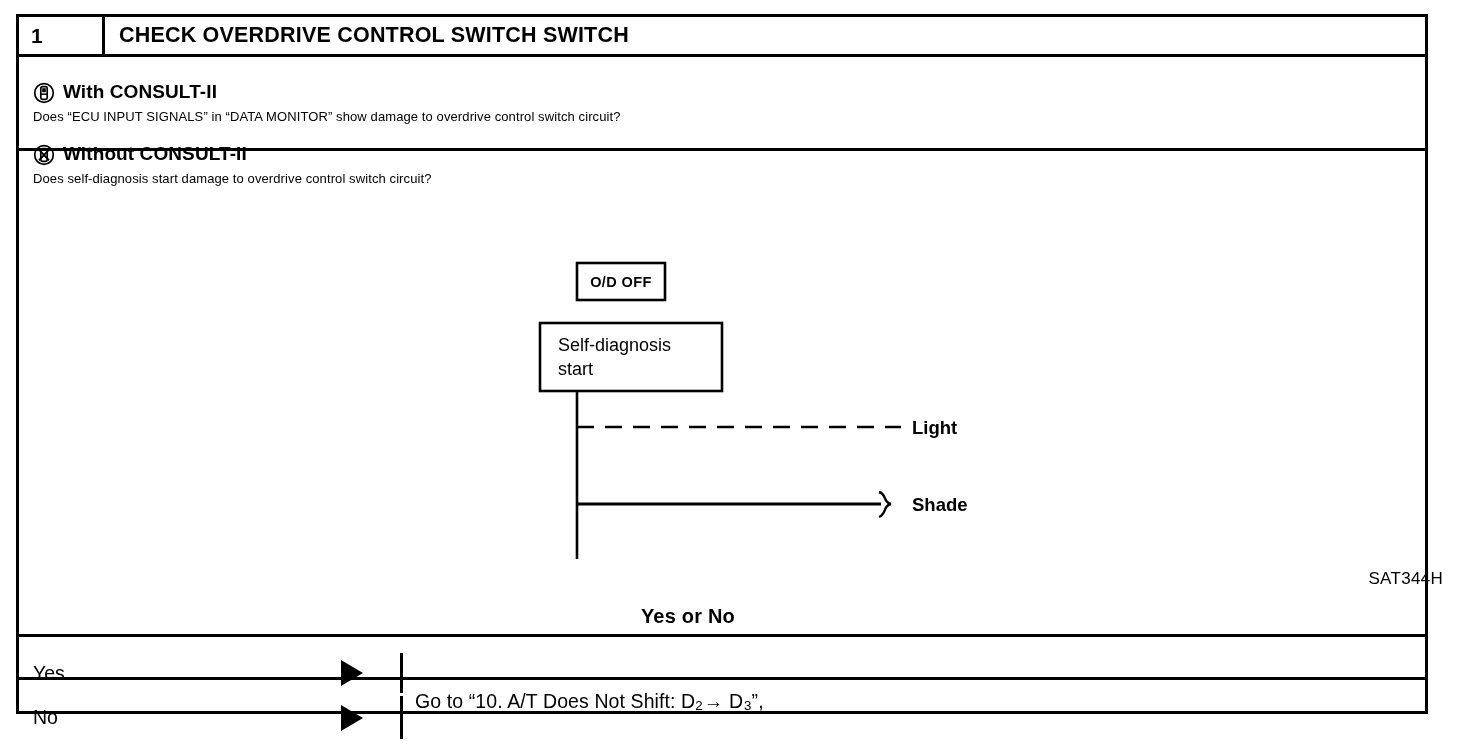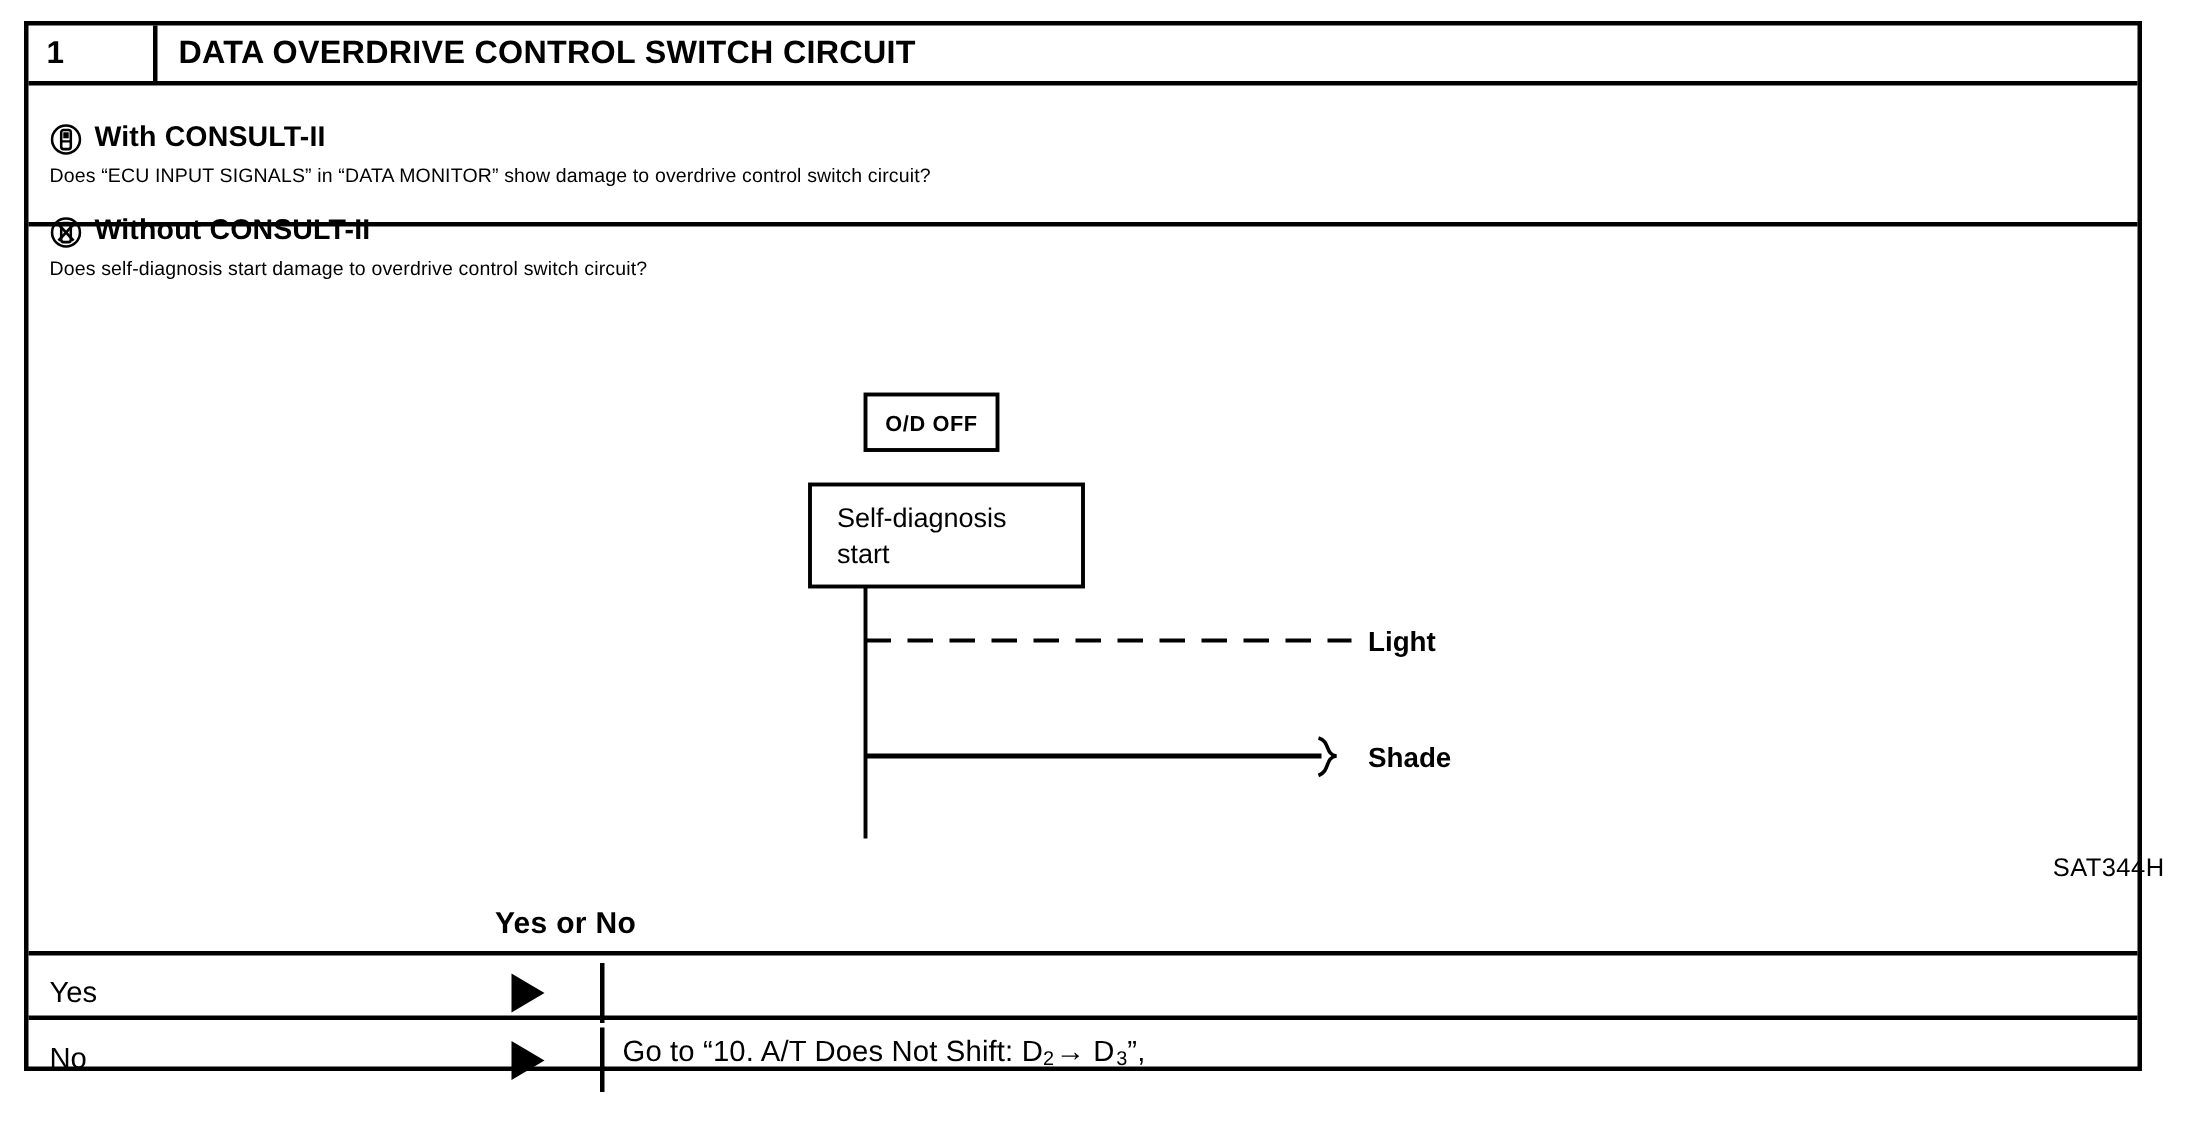--- a/index.html
+++ b/index.html
@@ -140,41 +140,41 @@
   .yes-or-no {
     position: absolute;
     left: 0;
     top: 582px;
     width: 100%;
     height: 38px;
     border-bottom: 3px solid #000;
     box-sizing: border-box;
     display: flex;
     align-items: center;
-    justify-content: center;
+    justify-content: flex-end;
     font-size: 20px;
     font-weight: bold;
     letter-spacing: .2px;
     padding-right: 690px;
   }
 
   
   .result-row {
     position: absolute;
     left: 0;
     width: 100%;
     height: 43px;
     box-sizing: border-box;
   }
   #row-yes { top: 620px; border-bottom: 3px solid #000; }
   #row-no  { top: 663px; }
 
   .result-label {
     position: absolute;
-    left: 0; top: 5px;
+    left: 0; top: 16px;
     width: 384px;
     height: 100%;
     border-right: 3px solid #000;
     box-sizing: border-box;
     display: flex;
     align-items: center;
     padding-left: 14px;
     font-size: 19.5px;
   }
   .result-arrow {
@@ -211,21 +211,21 @@
 
 <div id="sheet">
 
   <div class="diag-table">
 
     <div class="header-row">
       <div class="step-number">
         <span>1</span>
       </div>
       <div class="step-title">
-        <span>DATA OVERDRIVE CONTROL SWITCH CIRCUIT</span>
+        <span>CHECK OVERDRIVE CONTROL SWITCH SWITCH</span>
       </div>
     </div>
 
     <div class="consult-block" id="with-consult">
       <div class="consult-heading">
         <span class="consult-icon">
           <svg width="22" height="22" viewBox="0 0 22 22">
             <circle cx="11" cy="11" r="9.3" fill="none" stroke="#000" stroke-width="1.7"></circle>
             <rect x="7.8" y="4.6" width="6.4" height="12.8" rx="1.6" fill="none" stroke="#000" stroke-width="1.7"></rect>
             <rect x="9.2" y="6.2" width="3.6" height="4.0" fill="#000"></rect>

